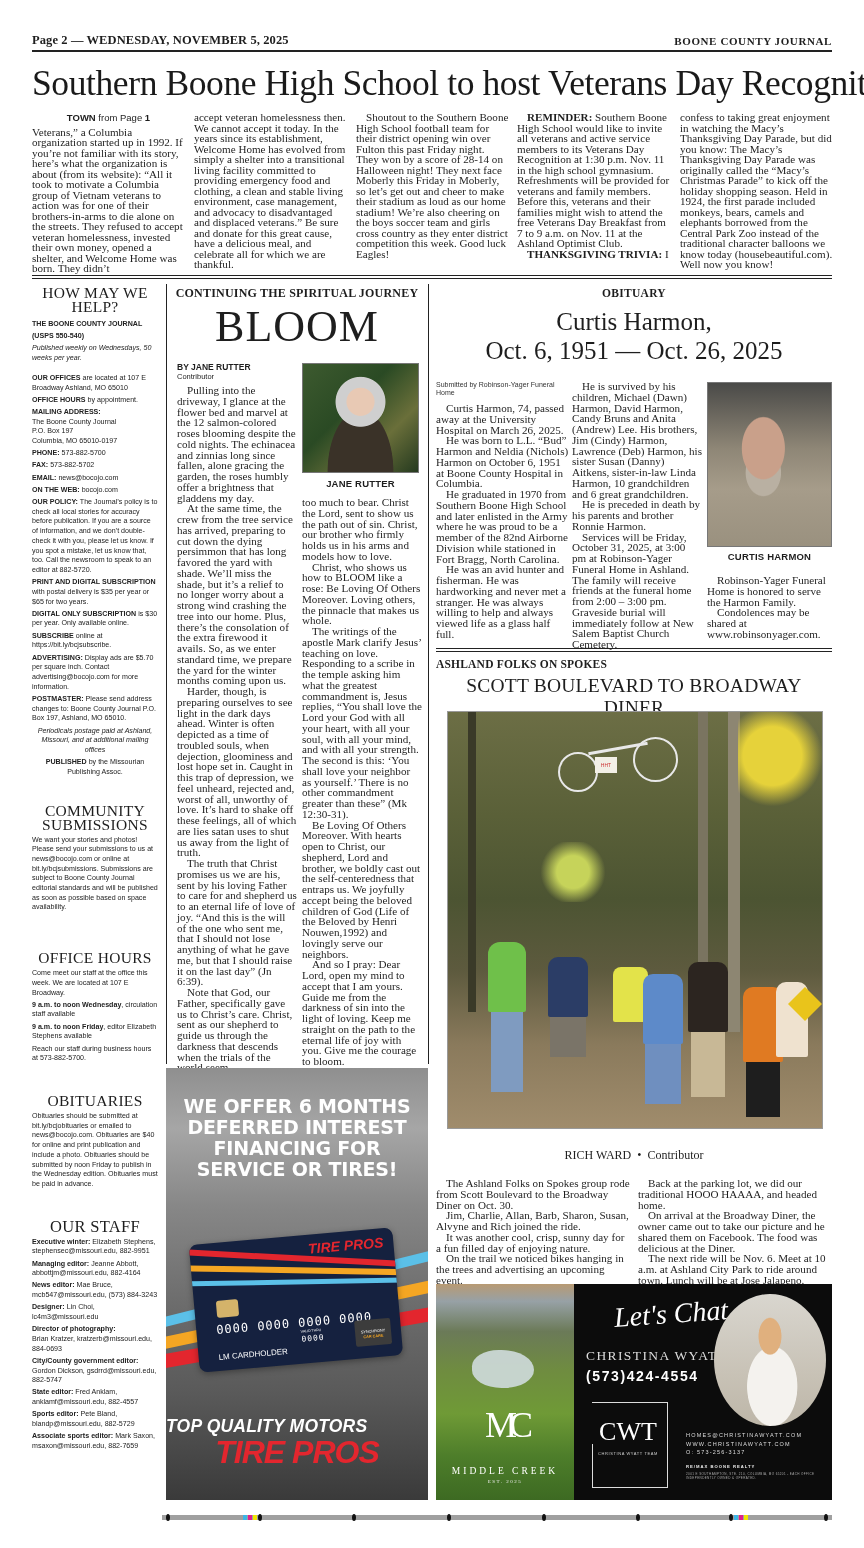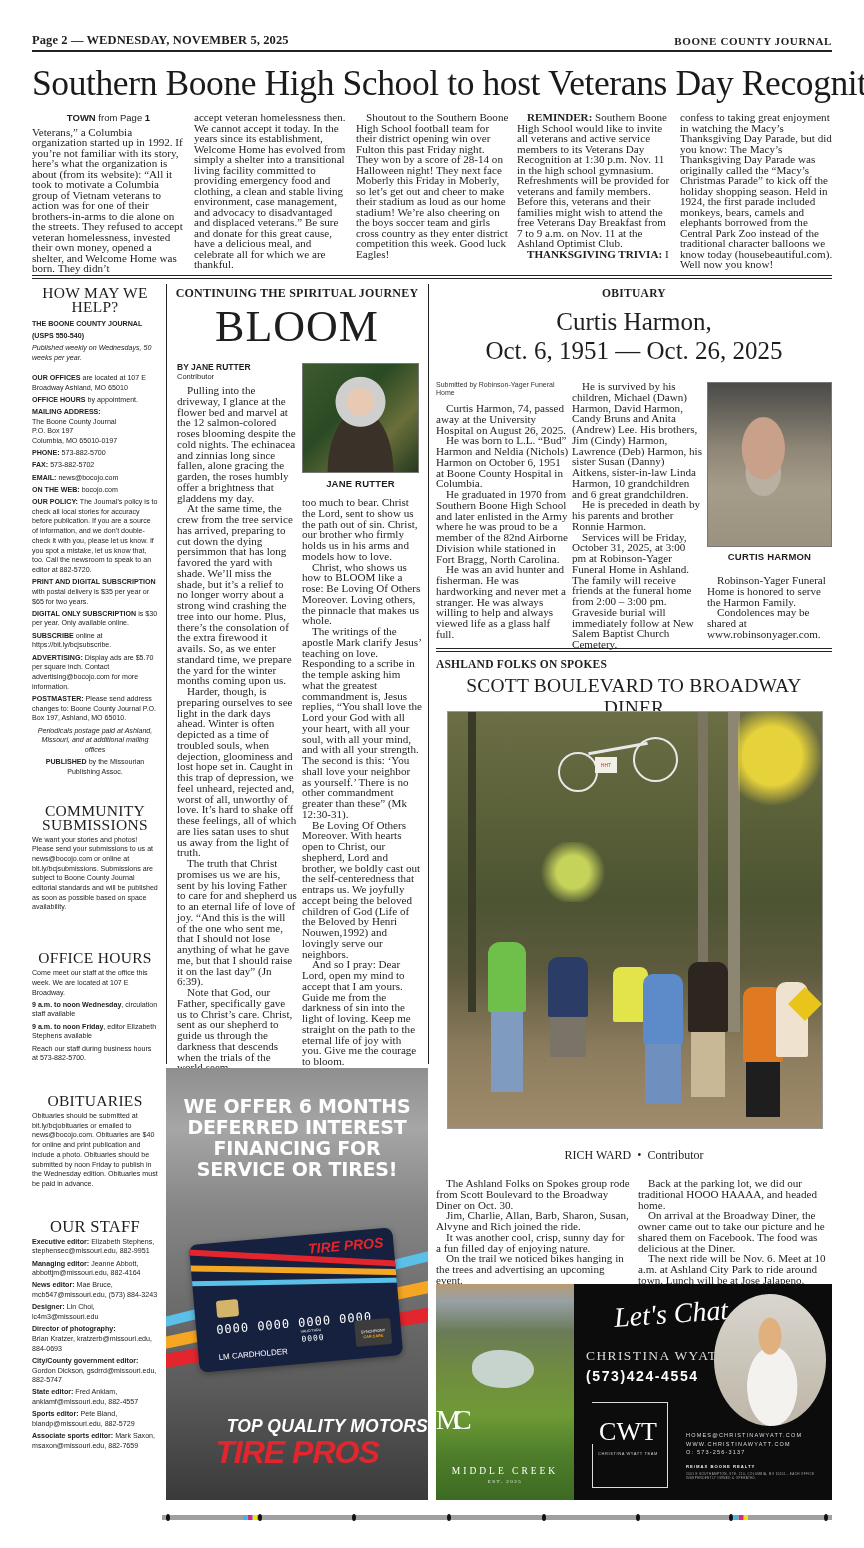--- a/index.html
+++ b/index.html
@@ -133,21 +133,21 @@
   <h3 style="margin-top:38px;">OFFICE HOURS</h3>
   <div class="blk">Come meet our staff at the office this week. We are located at 107 E Broadway.</div>
   <div class="blk"><b>9 a.m. to noon Wednesday</b><span>, circulation staff available</span></div>
   <div class="blk"><b>9 a.m. to noon Friday</b><span>, editor Elizabeth Stephens available</span></div>
   <div class="blk">Reach our staff during business hours at 573-882-5700.</div>
 
   <h3 style="margin-top:30px;">OBITUARIES</h3>
   <div class="blk">Obituaries should be submitted at bit.ly/bcjobituaries or emailed to news@bocojo.com. Obituaries are $40 for online and print publication and include a photo. Obituaries should be submitted by noon Friday to publish in the Wednesday edition. Obituaries must be paid in advance.</div>
 
   <h3 style="margin-top:30px; font-size:16.5px;">OUR STAFF</h3>
-  <div class="blk"><b>Executive editor:</b><span> Elizabeth Stephens, stephensec@missouri.edu, 882-9951</span></div>
+  <div class="blk"><b>Executive winter:</b><span> Elizabeth Stephens, stephensec@missouri.edu, 882-9951</span></div>
   <div class="blk"><b>Managing editor:</b><span> Jeanne Abbott, abbottjm@missouri.edu, 882-4164</span></div>
   <div class="blk"><b>News editor:</b><span> Mae Bruce, mcb547@missouri.edu, (573) 884-3243</span></div>
   <div class="blk"><b>Designer:</b><span> Lin Choi, lc4m3@missouri.edu</span></div>
   <div class="blk"><b>Director of photography:</b><br><span> Brian Kratzer, kratzerb@missouri.edu, 884-0693</span></div>
   <div class="blk"><b>City/County government editor:</b><br><span> Gordon Dickson, gsdrrd@missouri.edu, 882-5747</span></div>
   <div class="blk"><b>State editor:</b><span> Fred Anklam, anklamf@missouri.edu, 882-4557</span></div>
   <div class="blk"><b>Sports editor:</b><span> Pete Bland, blandp@missouri.edu, 882-5729</span></div>
   <div class="blk"><b>Associate sports editor:</b><span> Mark Saxon, msaxon@missouri.edu, 882-7659</span></div>
 </div>
 
@@ -181,21 +181,21 @@
 </div>
 
 <div class="abs obit-kicker" style="left:436px; top:287px; width:396px;">OBITUARY</div>
 <div class="abs obit-title serif" style="left:436px; top:308px; width:396px;">
   <div>Curtis Harmon,</div>
   <div>Oct. 6, 1951 — Oct. 26, 2025</div>
 </div>
 
 <div class="abs small-sans" style="left:436px; top:381px; width:120px;">Submitted by Robinson-Yager Funeral Home</div>
 <div class="abs col-text" style="left:436px; top:403px; width:134px;">
-  <p>Curtis Harmon, 74, passed away at the University Hospital on August 26, 2025.</p>
+  <p>Curtis Harmon, 74, passed away at the University Hospital on March 26, 2025.</p>
   <p>He was born to L.L. “Bud” Harmon and Neldia (Nichols) Harmon on October 6, 1951 at Boone County Hospital in Columbia.</p>
   <p>He graduated in 1970 from Southern Boone High School and later enlisted in the Army where he was proud to be a member of the 82nd Airborne Division while stationed in Fort Bragg, North Carolina.</p>
   <p>He was an avid hunter and fisherman. He was hardworking and never met a stranger. He was always willing to help and always viewed life as a glass half full.</p>
 </div>
 <div class="abs col-text" style="left:572px; top:381px; width:130px;">
   <p>He is survived by his children, Michael (Dawn) Harmon, David Harmon, Candy Bruns and Anita (Andrew) Lee. His brothers, Jim (Cindy) Harmon, Lawrence (Deb) Harmon, his sister Susan (Danny) Aitkens, sister-in-law Linda Harmon, 10 grandchildren and 6 great grandchildren.</p>
   <p>He is preceded in death by his parents and brother Ronnie Harmon.</p>
   <p>Services will be Friday, October 31, 2025, at 3:00 pm at Robinson-Yager Funeral Home in Ashland. The family will receive friends at the funeral home from 2:00 – 3:00 pm. Graveside burial will immediately follow at New Salem Baptist Church Cemetery.</p>
 </div>
 <div class="abs" style="left:707px; top:382px; width:125px; height:165px; background: radial-gradient(ellipse at 45% 40%, #c9a08a 0 22%, transparent 23%), radial-gradient(ellipse at 45% 55%, #b9b0a2 0 18%, transparent 19%), linear-gradient(180deg, #4a4a48 0%, #8e8676 40%, #a69c8a 65%, #9a917f 100%); border:1px solid #777;"></div>
@@ -273,27 +273,27 @@
     <div class="abs card-num" style="left:20px; top:80px;">0000 0000 0000 0000</div>
     <div class="abs sans" style="left:104px; top:94px; color:#fff; font-size:3.5px;">VALID THRU</div>
     <div class="abs card-num" style="left:104px; top:99px; font-size:8px;">0000</div>
     <div class="abs sans" style="left:20px; top:110px; color:#fff; font-size:8px;">LM CARDHOLDER</div>
     <div class="abs sans" style="right:10px; top:90px; width:36px; height:26px; background:#3c3c3c; border-radius:2px; text-align:center; font-size:3.8px; color:#fff; padding-top:10px; line-height:5px;">
       <div>SYNCHRONY</div>
       <div style="color:#f5a623; font-weight:bold;">CAR CARE</div>
     </div>
   </div>
 
-  <div class="abs sans" style="left:0; top:348px; width:262px; text-align:right; color:#fff; font-weight:900; font-style:italic; font-size:17.5px; letter-spacing:0.2px;">TOP QUALITY MOTORS</div>
+  <div class="abs sans" style="left:0; top:348px; width:262px; text-align:left; color:#fff; font-weight:900; font-style:italic; font-size:17.5px; letter-spacing:0.2px;">TOP QUALITY MOTORS</div>
   <div class="abs tire-brand" style="left:0; top:366px; width:262px; text-align:center; font-size:32px; letter-spacing:-1px;">TIRE PROS</div>
 </div>
 
 <div class="abs ad-land" style="left:436px; top:1284px; width:138px; height:216px;">
   <div class="abs" style="left:36px; top:66px; width:62px; height:38px; background:#cfdcdd; border-radius:45% 55% 50% 50%; opacity:0.9;"></div>
-  <div class="abs serif" style="left:0; top:120px; width:138px; color:#fff; font-size:28px; letter-spacing:-8px; font-weight:normal;">MC</div>
+  <div class="abs serif" style="left:0; top:120px; width:138px; text-align:center; color:#fff; font-size:36px; letter-spacing:-8px; font-weight:normal;">MC</div>
   <div class="abs serif" style="left:0; top:182px; width:138px; text-align:center; color:#fff; font-size:9.5px; letter-spacing:3px;">MIDDLE CREEK</div>
   <div class="abs serif" style="left:0; top:195px; width:138px; text-align:center; color:#eee; font-size:5px; letter-spacing:1.5px;">EST. 2025</div>
 </div>
 
 <div class="abs ad-realty" style="left:574px; top:1284px; width:258px; height:216px;">
   <div class="abs serif" style="left:40px; top:14px; color:#fff; font-style:italic; font-size:28px; transform: rotate(-4deg);">Let's Chat</div>
   <div class="abs serif" style="left:12px; top:64px; color:#ddd; font-size:13.5px; letter-spacing:1.4px;">CHRISTINA WYATT</div>
   <div class="abs sans" style="left:12px; top:84px; color:#fff; font-weight:bold; font-size:14px; letter-spacing:1.6px;">(573)424-4554</div>
   <div class="abs" style="left:140px; top:10px; width:112px; height:132px; border-radius:50%; background: radial-gradient(ellipse at 50% 32%, #e0b07e 0 14%, transparent 15%), radial-gradient(ellipse at 52% 70%, #f4f2ee 0 30%, transparent 31%), linear-gradient(180deg, #d9d6cf, #c8c2b6 60%, #bdb6a8);"></div>
 

